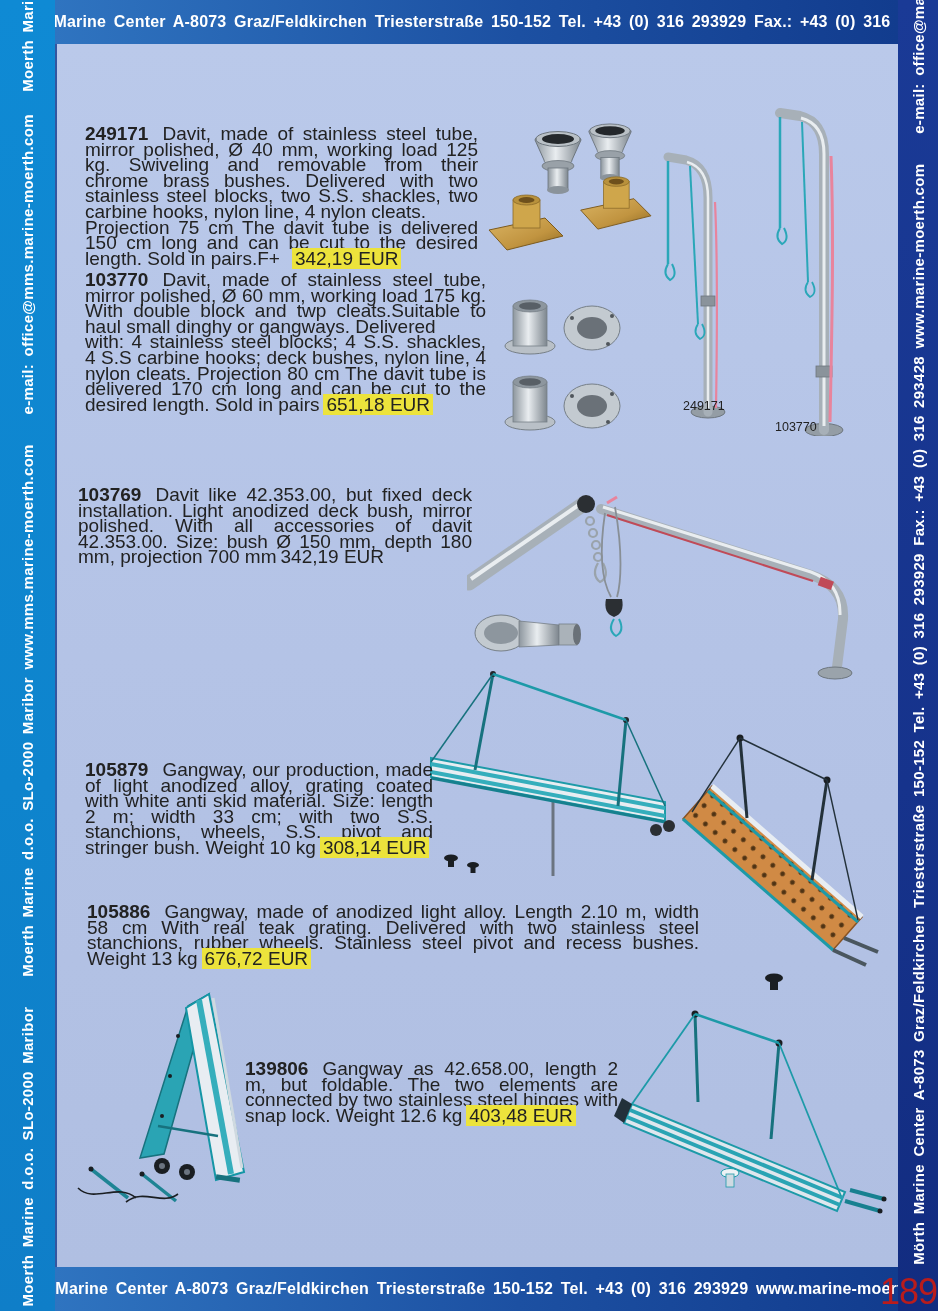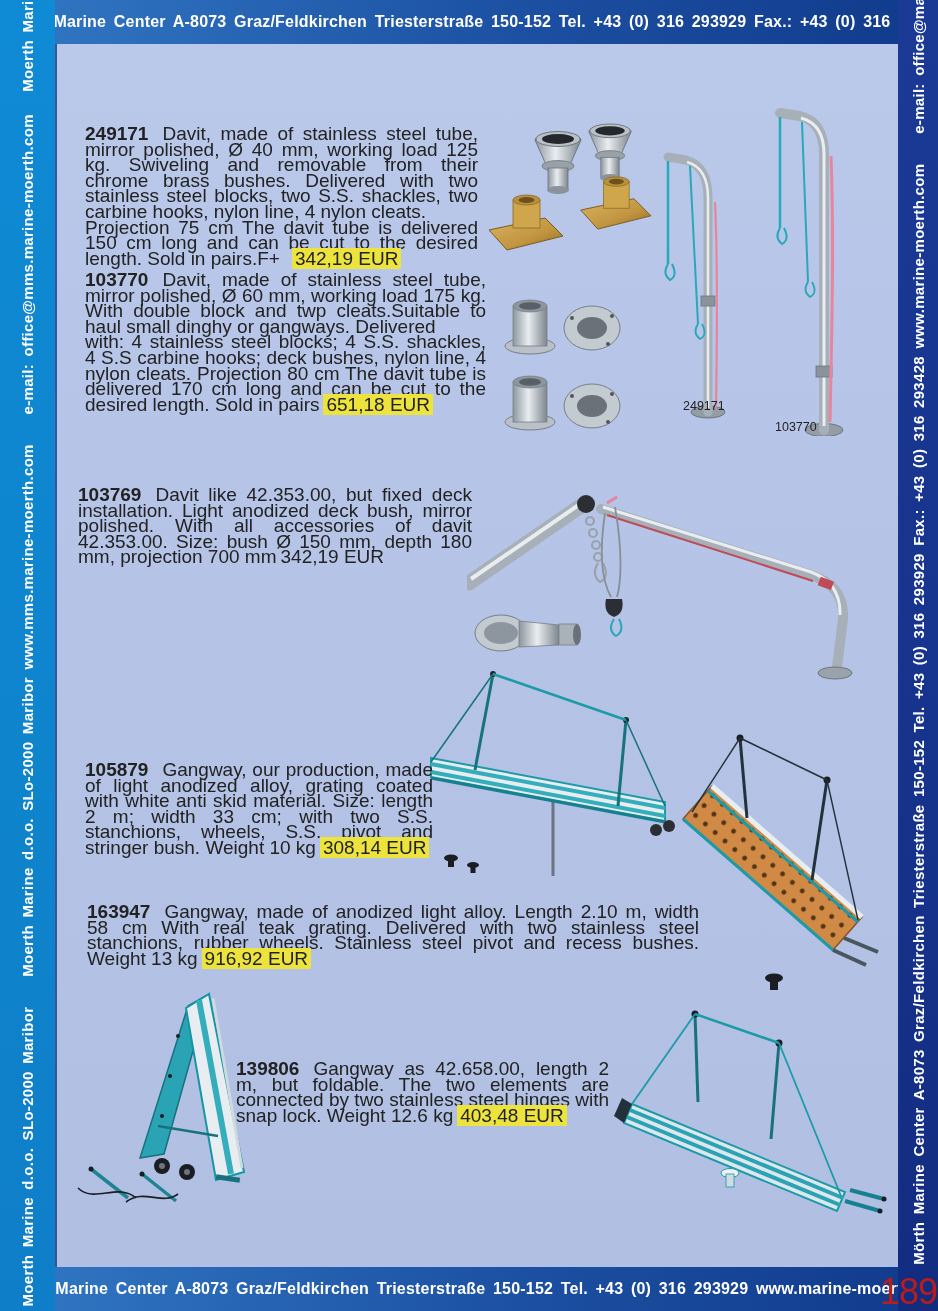--- a/index.html
+++ b/index.html
@@ -117,25 +117,25 @@
   </div>
 
   <div class="product" style="left:85px;top:717px;width:348px;margin-top:45px;">
     <p class="desc-p">
       <b class="pcode">105879</b><span class="pdesc">Gangway, our production, made of light anodized alloy, grating coated with white anti skid material. Size: length 2 m; width 33 cm; with two S.S. stanchions, wheels, S.S. pivot and stringer bush. Weight 10 kg</span><span class="price">308,14 EUR</span>
     </p>
   </div>
 
   <div class="product" style="left:87px;top:904px;width:612px;">
     <p class="desc-p">
-      <b class="pcode">163947</b><span class="pdesc">Gangway, made of anodized light alloy. Length 2.10 m, width 58 cm With real teak grating. Delivered with two stainless steel stanchions, rubber wheels. Stainless steel pivot and recess bushes. Weight 13 kg</span><span class="price">916,92 EUR</span>
-    </p>
-  </div>
-
-  <div class="product" style="left:236px;top:1061px;width:373px;">
+      <b class="pcode">105886</b><span class="pdesc">Gangway, made of anodized light alloy. Length 2.10 m, width 58 cm With real teak grating. Delivered with two stainless steel stanchions, rubber wheels. Stainless steel pivot and recess bushes. Weight 13 kg</span><span class="price">676,72 EUR</span>
+    </p>
+  </div>
+
+  <div class="product" style="left:245px;top:1061px;width:373px;">
     <p class="desc-p">
       <b class="pcode">139806</b><span class="pdesc">Gangway as 42.658.00, length 2 m, but foldable. The two elements are connected by two stainless steel hinges with snap lock. Weight 12.6 kg</span><span class="price">403,48 EUR</span>
     </p>
   </div>
 
   <svg class="photo" style="left:483px;top:112px;" width="170" height="148">
     <g>
       <path d="M52,28 C52,19 98,19 98,28 L89,48 C89,56 61,56 61,48 Z" fill="url(#gmet)" stroke="#6d767e" stroke-width="1"></path>
       <ellipse cx="75" cy="27" rx="22" ry="7.5" fill="#b9c0c6" stroke="#6d767e"></ellipse>
       <ellipse cx="75" cy="27" rx="16" ry="5" fill="#24282c"></ellipse>

